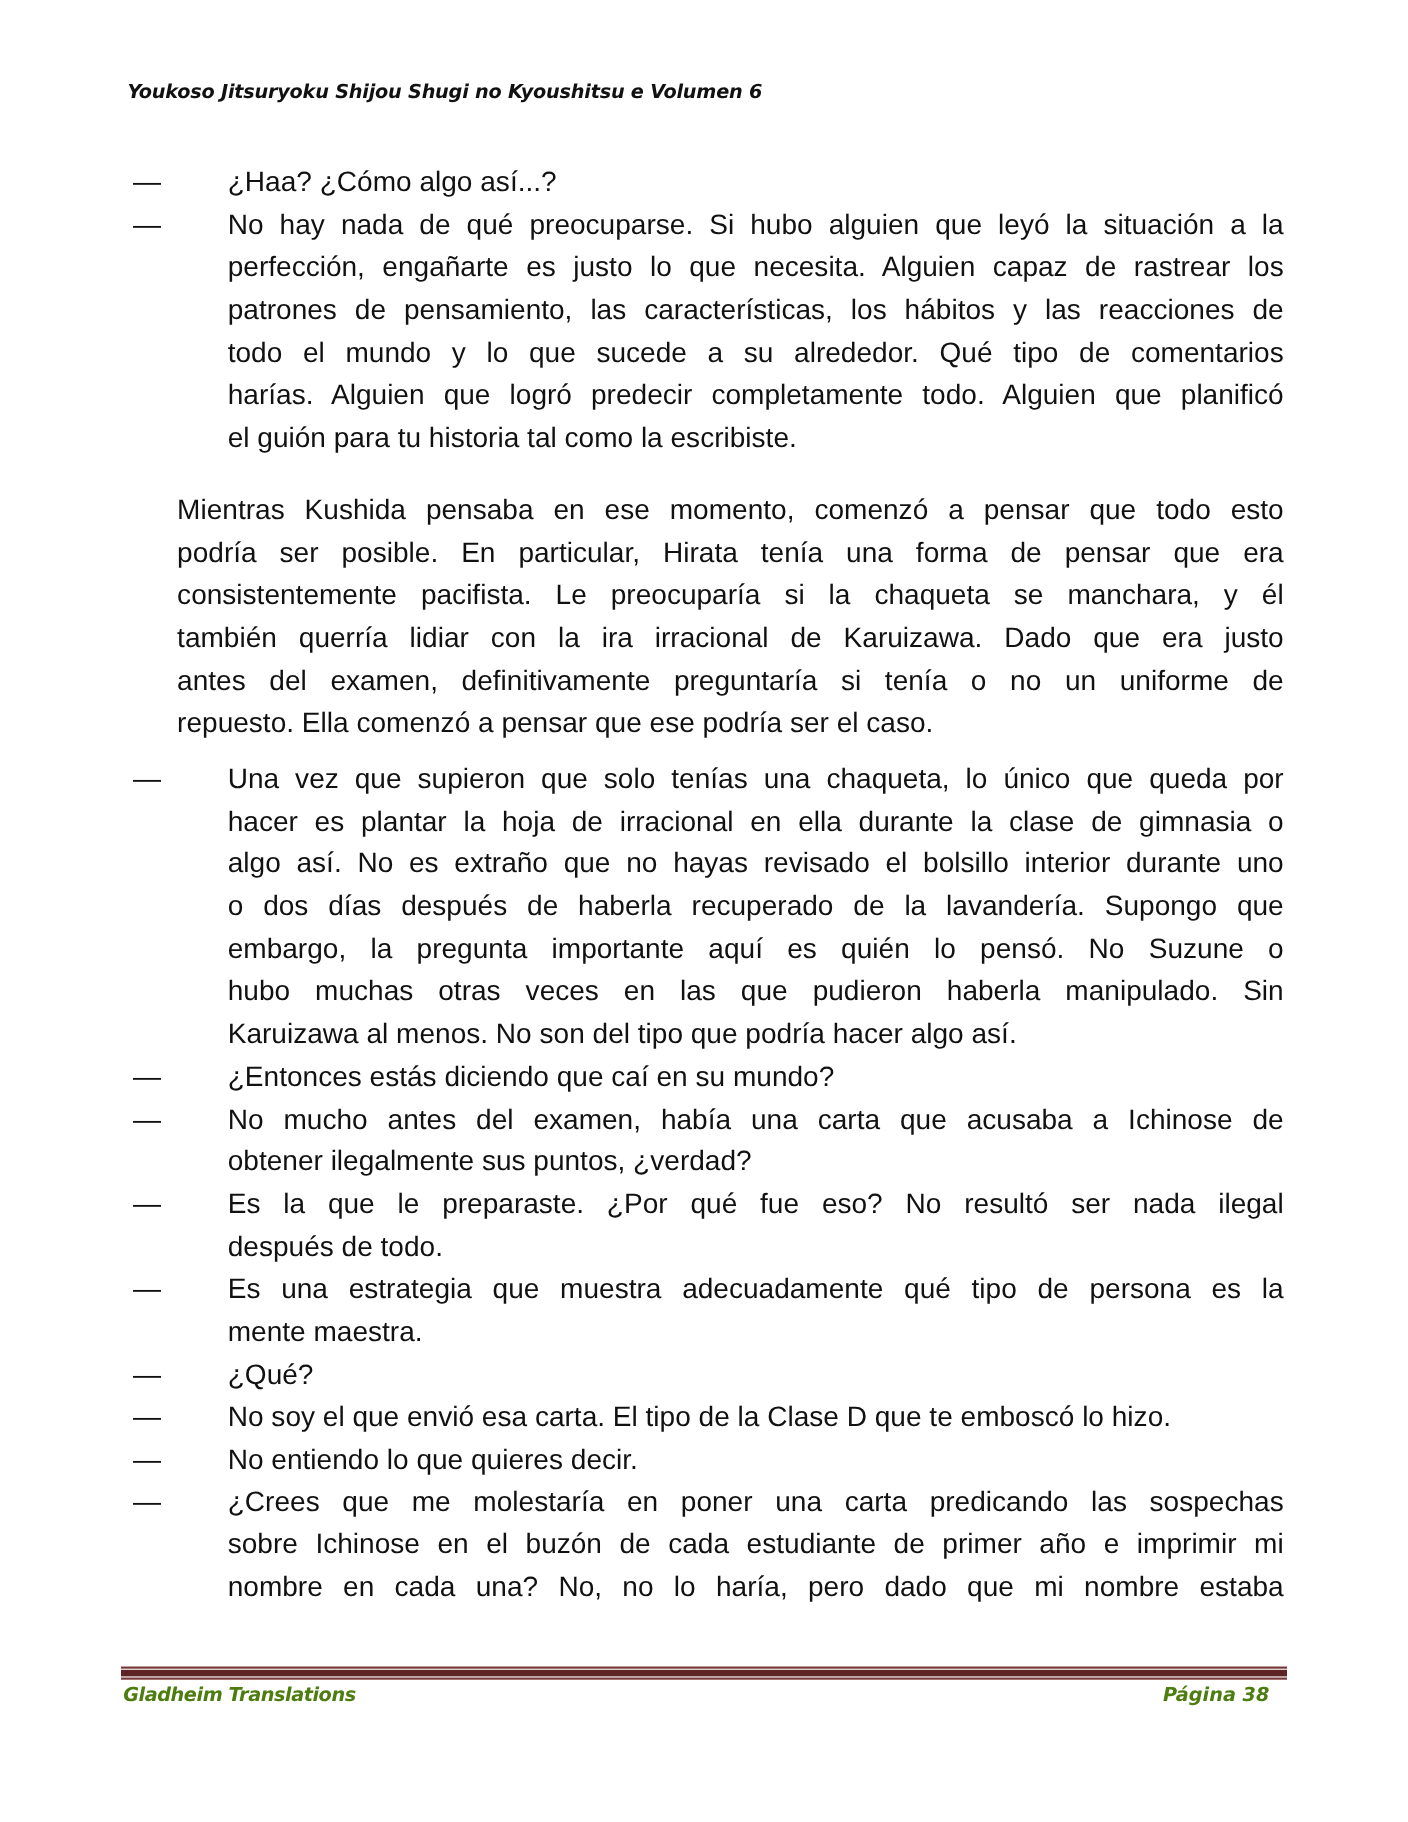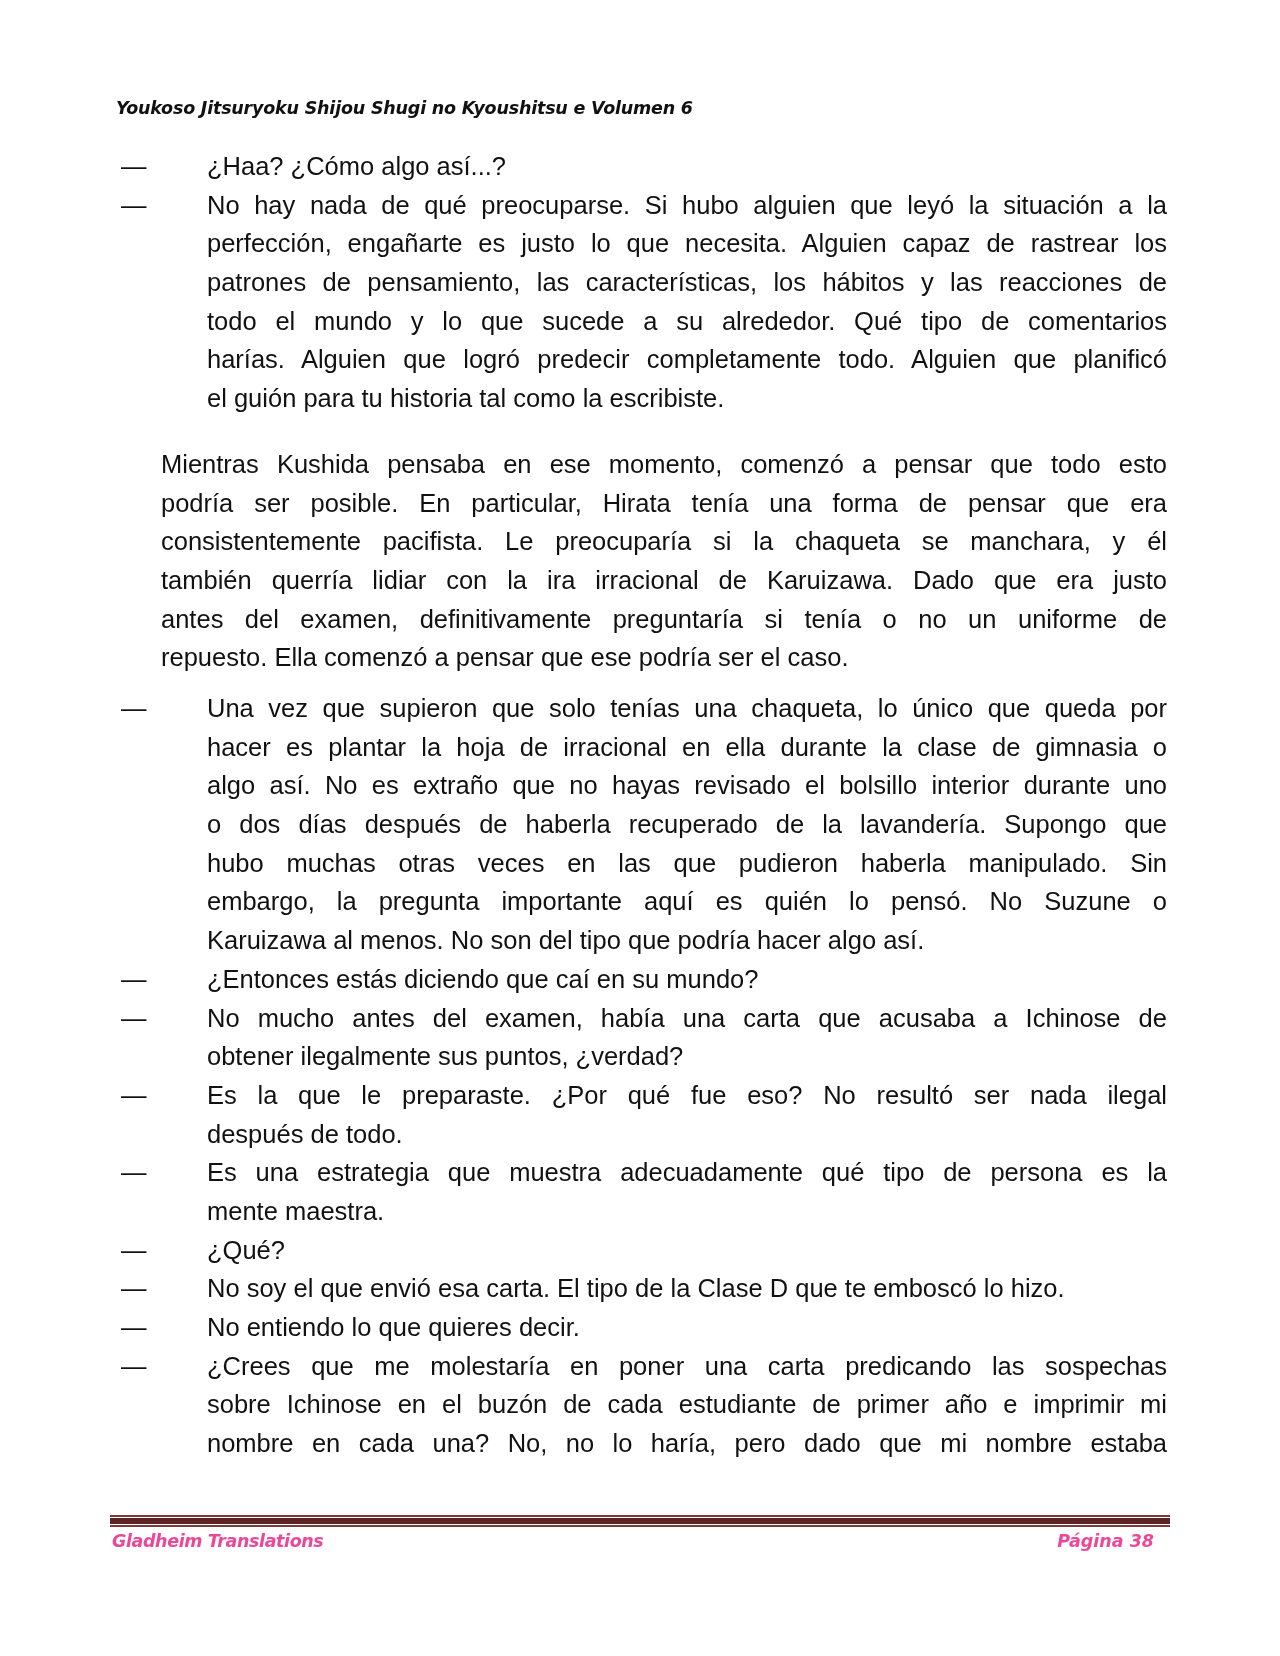--- a/index.html
+++ b/index.html
@@ -13,21 +13,20 @@
   .page-header {
     position: absolute;
     left: 116px; top: 74px;
     font-family: "DejaVu Sans", sans-serif;
     font-weight: bold;
     font-style: italic;
     font-size: 17.5px;
     letter-spacing: -0.2px;
     color: #111;
     white-space: nowrap;
-    margin-top: 24px;
   }
   .body-text {
     position: absolute;
     left: 113px;
     width: 1054px;
     font-family: "Liberation Sans", sans-serif;
     font-size: 25.5px;
     line-height: 38.7px;
     color: #111;
   }
@@ -60,21 +59,21 @@
   .footer-rule .thin { height: 2px; background: #7a3a3a; }
   .footer-rule .thick { height: 6px; background: #5e2424; margin-top: 1px; }
   .footer-rule .thin2 { height: 2px; background: #7a3a3a; margin-top: 1px; }
   .footer-left, .footer-right {
     position: absolute;
     top: 1531px;
     font-family: "DejaVu Sans", sans-serif;
     font-weight: bold;
     font-style: italic;
     font-size: 17.5px;
-    color: #ec4899;
+    color: #4d7c0f;
     white-space: nowrap;
   }
   .footer-left { left: 112px; letter-spacing: -0.4px; }
   .footer-right { right: 126px; }
 </style>
 </head>
 <body>
 
 <div class="page-header">Youkoso Jitsuryoku Shijou Shugi no Kyoushitsu e Volumen 6</div>
 
@@ -108,22 +107,22 @@
 </div>
 
 <div class="body-text section-3">
   <div class="block dialogue" id="sec2">
       <div class="dlg">
         <span class="dash">—</span>
         <span class="line">Una vez que supieron que solo tenías una chaqueta, lo único que queda por</span>
         <span class="line">hacer es plantar la hoja de irracional en ella durante la clase de gimnasia o</span>
         <span class="line">algo así. No es extraño que no hayas revisado el bolsillo interior durante uno</span>
         <span class="line">o dos días después de haberla recuperado de la lavandería. Supongo que</span>
+        <span class="line">embargo, la pregunta importante aquí es quién lo pensó. No Suzune o</span>
         <span class="line">hubo muchas otras veces en las que pudieron haberla manipulado. Sin</span>
-        <span class="line">embargo, la pregunta importante aquí es quién lo pensó. No Suzune o</span>
         <span class="line last">Karuizawa al menos. No son del tipo que podría hacer algo así.</span>
       </div>
       <div class="dlg">
         <span class="dash">—</span>
         <span class="line last">¿Entonces estás diciendo que caí en su mundo?</span>
       </div>
       <div class="dlg">
         <span class="dash">—</span>
         <span class="line">No mucho antes del examen, había una carta que acusaba a Ichinose de</span>
         <span class="line last">obtener ilegalmente sus puntos, ¿verdad?</span>

